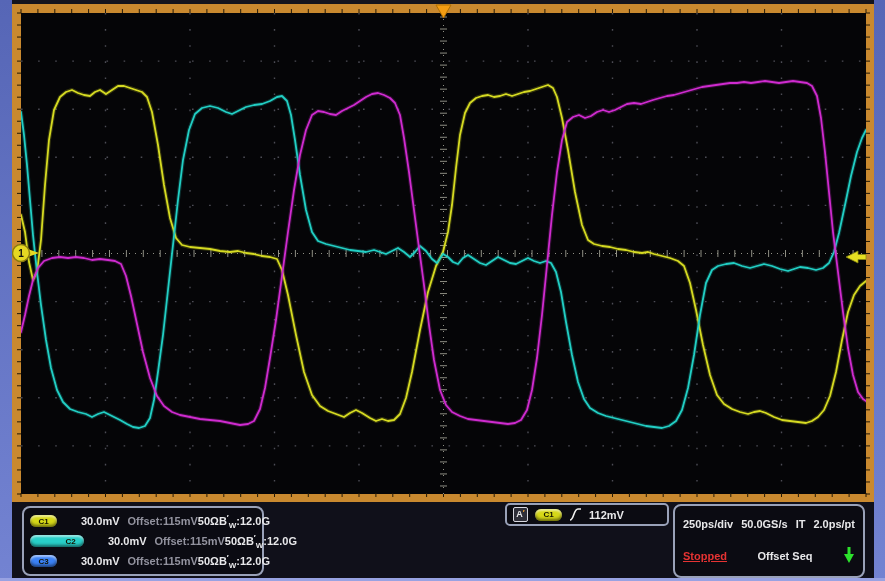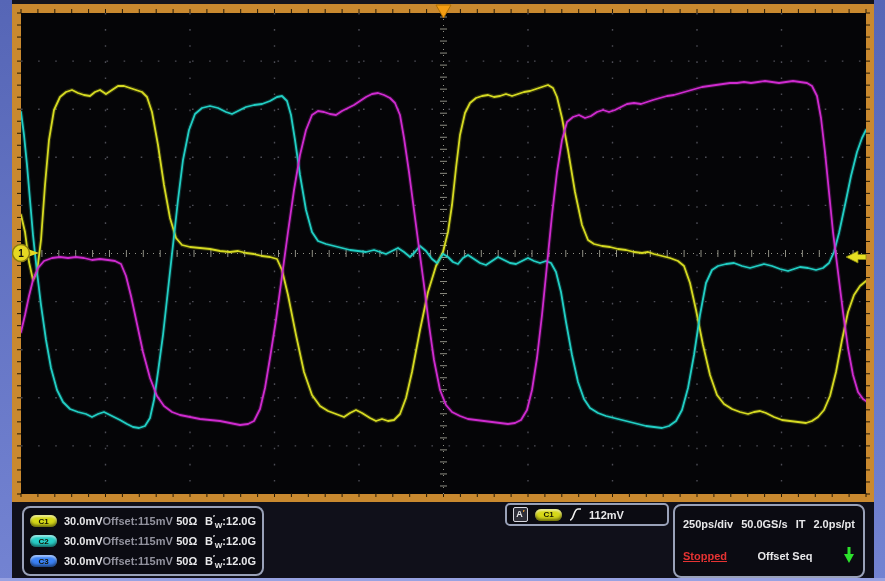--- a/index.html
+++ b/index.html
@@ -15,24 +15,24 @@
   .box{position:absolute;background:#0b0b12;border:2px solid #99a1b8;border-radius:8px;
        color:#e8e8ea;font-weight:bold;font-size:11px;box-sizing:border-box;}
   .ch-box{left:22px;top:4px;width:242px;height:70px;padding:3px 6px;
           display:flex;flex-direction:column;justify-content:space-around;}
   .ch-row{display:flex;align-items:center;white-space:nowrap;}
   .chip{display:inline-flex;align-items:center;justify-content:center;
         width:27px;height:12px;border-radius:7px;color:#151500;
         font-size:8px;font-weight:bold;margin-right:7px;flex:none;
         box-shadow:inset 0 -2px 3px rgba(0,0,0,.5), inset 0 2px 2px rgba(255,255,255,.55);}
   .chip-c1{background:#d6d818;}
-  .chip-c2{background:#28cfc8;}
+  .chip-c2{background:#28cfc8;padding-left:27px;}
   .chip-c3{background:#3b82f6;}
-  .w-scale{width:47px;}
-  .w-off{width:90px;color:#93939f;}
+  .w-scale{width:47px;margin-left:17px;}
+  .w-off{width:90px;color:#93939f;margin-left:8px;}
   .w-term{width:35px;}
   .bw sub{font-size:8px;}
   .bw .prime{font-size:8px;vertical-align:super;}
   .trig-box{left:505px;top:1px;width:164px;height:23px;border-radius:5px;
             display:flex;align-items:center;gap:7px;padding:0 6px;}
   .abadge{width:13px;height:13px;border:1px solid #d8d8e0;border-radius:2px;background:#2e2e38;
           display:inline-flex;align-items:flex-start;justify-content:center;
           font-size:9px;line-height:12px;flex:none;}
   .abadge .prime{color:#f0a030;font-size:8px;line-height:9px;}
   .chip.small{margin-right:0;}

